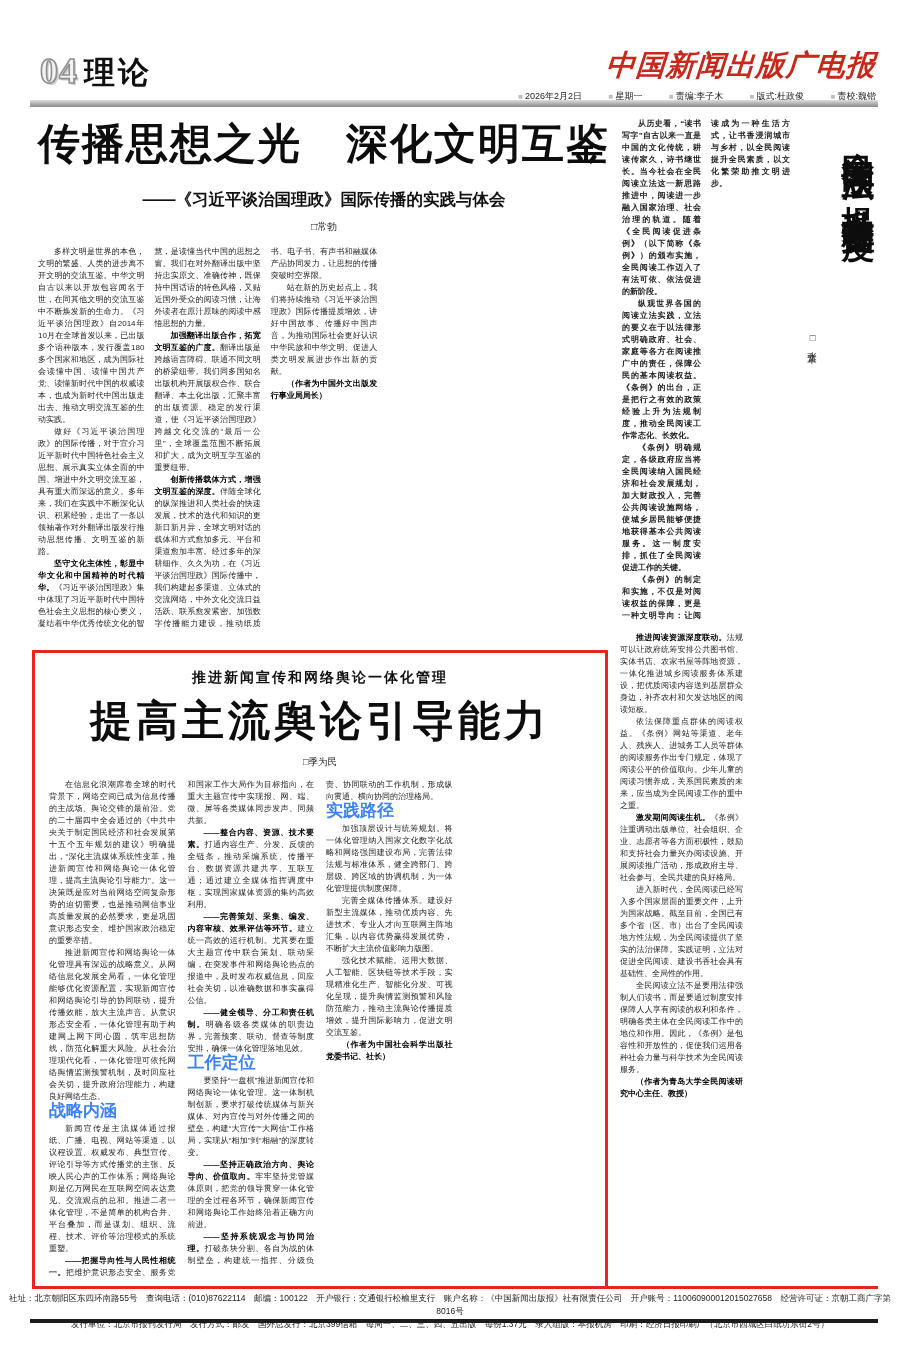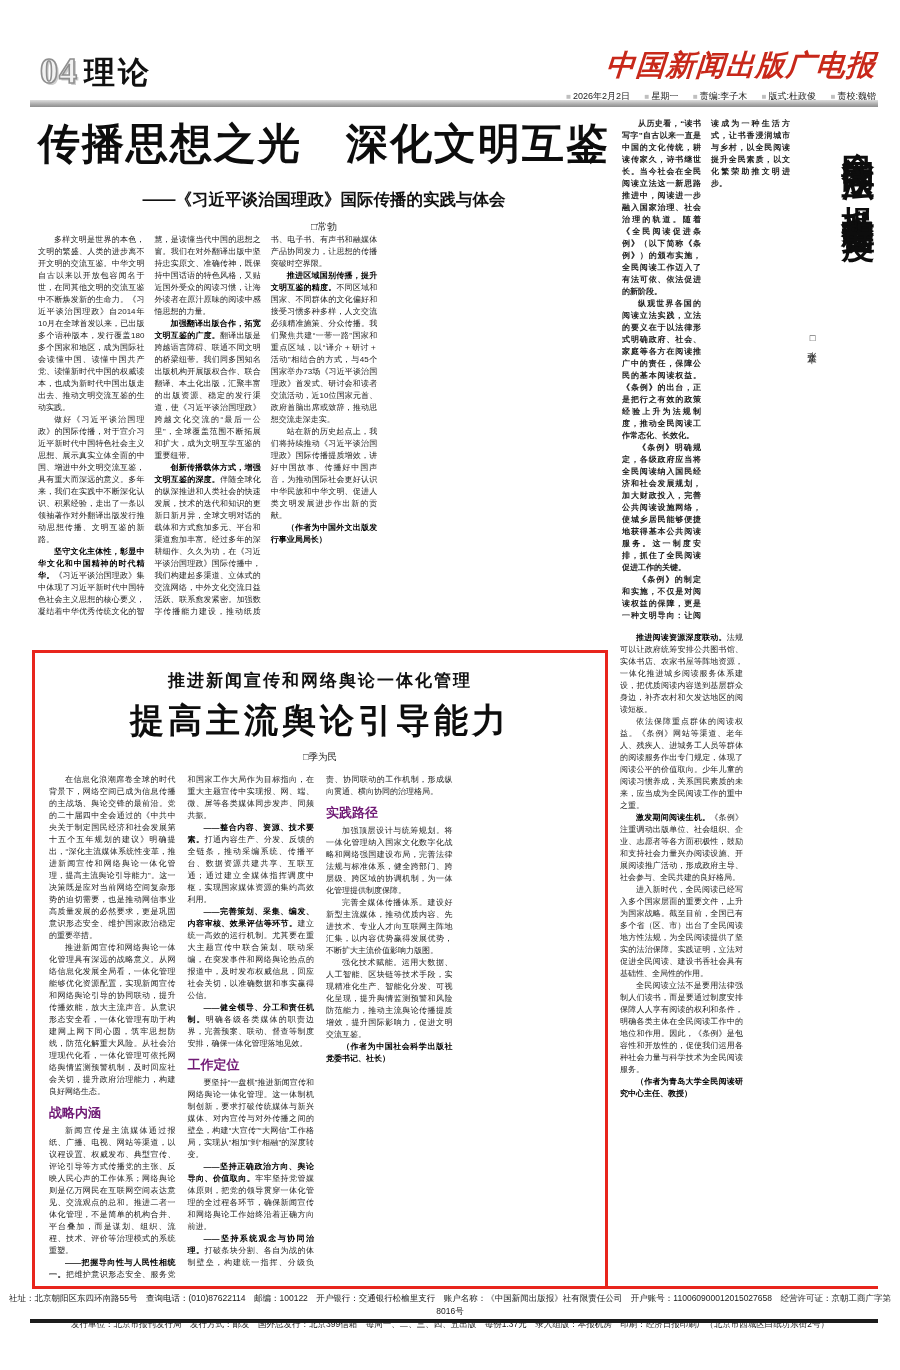--- a/index.html
+++ b/index.html
@@ -17,59 +17,59 @@
     letter-spacing:1px;
   }
   .section-name { font-size:31px; font-weight:900; color:#111; letter-spacing:3px; }
   .hdr-right { position:absolute; right:24px; top:46px; text-align:right; }
   .masthead {
     font-family:"DejaVu Serif", serif; font-style:italic; font-weight:bold;
     font-size:29px; color:#c8281a; letter-spacing:1px; transform:skewX(-4deg);
     white-space:nowrap;
   }
   .dateline { margin-top:4px; font-size:9px; color:#222; white-space:nowrap; }
-  .dateline .dl-item { margin-left:12px; }
+  .dateline .dl-item { margin-left:24px; }
   .dateline .sq { color:#bfbfbf; font-size:8px; margin-right:2px; }
   .hdr-bar {
     position:absolute; left:30px; top:100px; width:848px; height:7px;
     background:linear-gradient(to bottom,#dedede 0%,#ababab 60%,#8d8d8d 100%);
   }
   
   .body-cols {
     column-gap:10px; column-fill:auto; overflow:hidden;
     font-size:8px; line-height:12px; text-align:justify; color:#222;
   }
   .para { text-indent:2em; margin:0; }
   .para b { font-weight:bold; color:#000; }
-  .inhead { font-size:13px; font-weight:bold; color:#701a75; margin:9px 0 6px; text-indent:0; break-after:avoid; }
+  .inhead { font-size:17px; font-weight:bold; color:#3b82f6; margin:2px 0 6px; text-indent:0; break-after:avoid; }
   
   .main-art { position:absolute; left:38px; top:116px; width:572px; }
   .main-title { text-align:center; font-size:42px; font-weight:900; letter-spacing:2px; color:#0d0d0d; white-space:nowrap; }
   .main-sub { text-align:center; font-size:16.5px; font-weight:bold; margin-top:17px; color:#111; }
   .byline { text-align:center; font-size:10px; margin-top:9px; color:#222; }
-  .main-body { margin-top:0; height:392px; column-count:5; }
+  .main-body { margin-top:12px; height:392px; column-count:5; }
   
   .right-top-body { position:absolute; left:622px; top:118px; width:168px; height:506px; column-count:2;font-weight:bold; }
   .vert-title {
     position:absolute; right:20px; top:126px; height:510px; width:52px;
     writing-mode:vertical-rl; text-orientation:upright;
     font-size:33px; font-weight:900; letter-spacing:3px; color:#0d0d0d;
   }
   .vert-byline {
     position:absolute; right:82px; top:332px; writing-mode:vertical-rl; text-orientation:upright;
     font-size:9.5px; color:#333; letter-spacing:1px;
   }
   .right-bottom-body { position:absolute; left:620px; top:632px; width:258px; height:648px; column-count:2; column-gap:12px; }
   
   .red-box {
     position:absolute; left:32px; top:650px; width:576px; height:639px;
     border:3px solid #e8251c; background:#fff;
   }
-  .box-kicker { text-align:center; font-size:17px; font-weight:bold; letter-spacing:2px; margin-top:16px; color:#111; }
-  .box-title { text-align:center; font-size:34px; font-weight:900; letter-spacing:4px; margin-top:6px; color:#0d0d0d; }
+  .box-kicker { text-align:center; font-size:14px; font-weight:bold; letter-spacing:2px; margin-top:16px; color:#111; }
+  .box-title { text-align:center; font-size:42px; font-weight:900; letter-spacing:4px; margin-top:6px; color:#0d0d0d; }
   .box-byline { text-align:center; font-size:9.5px; margin-top:7px; color:#222;font-family:Liberation Serif, serif; }
   .box-body { margin:10px 14px 0; height:508px; column-count:4; column-gap:12px; }
   .red-rule-right { position:absolute; left:600px; top:1286px; width:278px; height:3px; background:#e8251c; }
   
   .footer { position:absolute; left:0; top:1292px; width:100%; text-align:center; font-size:8.5px; line-height:13px; color:#1a1a1a; }
   .footer-rule { position:absolute; left:30px; top:1319px; width:848px; height:4px; background:#1c1c1c; }
 </style>
 </head>
 <body>
 
@@ -106,21 +106,20 @@
         <p class="para"><span>多样文明是世界的本色，文明的繁盛、人类的进步离不开文明的交流互鉴。中华文明自古以来以开放包容闻名于世，在同其他文明的交流互鉴中不断焕发新的生命力。《习近平谈治国理政》自2014年10月在全球首发以来，已出版多个语种版本，发行覆盖180多个国家和地区，成为国际社会读懂中国、读懂中国共产党、读懂新时代中国的权威读本，也成为新时代中国出版走出去、推动文明交流互鉴的生动实践。</span></p>
 
         <p class="para"><span>做好《习近平谈治国理政》的国际传播，对于宣介习近平新时代中国特色社会主义思想、展示真实立体全面的中国、增进中外文明交流互鉴，具有重大而深远的意义。多年来，我们在实践中不断深化认识、积累经验，走出了一条以领袖著作对外翻译出版发行推动思想传播、文明互鉴的新路。</span></p>
 
         <p class="para"><b>坚守文化主体性，彰显中华文化和中国精神的时代精华。</b><span>《习近平谈治国理政》集中体现了习近平新时代中国特色社会主义思想的核心要义，凝结着中华优秀传统文化的智慧，是读懂当代中国的思想之窗。我们在对外翻译出版中坚持忠实原文、准确传神，既保持中国话语的特色风格，又贴近国外受众的阅读习惯，让海外读者在原汁原味的阅读中感悟思想的力量。</span></p>
 
         <p class="para"><b>加强翻译出版合作，拓宽文明互鉴的广度。</b><span>翻译出版是跨越语言障碍、联通不同文明的桥梁纽带。我们同多国知名出版机构开展版权合作、联合翻译、本土化出版，汇聚丰富的出版资源、稳定的发行渠道，使《习近平谈治国理政》跨越文化交流的“最后一公里”，全球覆盖范围不断拓展和扩大，成为文明互学互鉴的重要纽带。</span></p>
 
         <p class="para"><b>创新传播载体方式，增强文明互鉴的深度。</b><span>伴随全球化的纵深推进和人类社会的快速发展，技术的迭代和知识的更新日新月异，全球文明对话的载体和方式愈加多元、平台和渠道愈加丰富。经过多年的深耕细作、久久为功，在《习近平谈治国理政》国际传播中，我们构建起多渠道、立体式的交流网络，中外文化交流日益活跃、联系愈发紧密。加强数字传播能力建设，推动纸质书、电子书、有声书和融媒体产品协同发力，让思想的传播突破时空界限。</span></p>
 
-        <p class="para"><b>推进区域国别传播，提升文明互鉴的精度。</b><span>不同区域和国家、不同群体的文化偏好和接受习惯多种多样，人文交流必须精准施策、分众传播。我们聚焦共建“一带一路”国家和重点区域，以“译介＋研讨＋活动”相结合的方式，与45个国家举办73场《习近平谈治国理政》首发式、研讨会和读者交流活动，近10位国家元首、政府首脑出席或致辞，推动思想交流走深走实。</span></p>
 
         <p class="para"><span>站在新的历史起点上，我们将持续推动《习近平谈治国理政》国际传播提质增效，讲好中国故事、传播好中国声音，为推动国际社会更好认识中华民族和中华文明、促进人类文明发展进步作出新的贡献。</span></p>
 
         <p class="para"><b>（作者为中国外文出版发行事业局局长）</b></p>
       </div>
   </div>
 
   <div class="right-top-body body-cols">
 
       <p class="para"><span>从历史看，“读书写字”自古以来一直是中国的文化传统，耕读传家久，诗书继世长。当今社会在全民阅读立法这一新思路推进中，阅读进一步融入国家治理、社会治理的轨道。随着《全民阅读促进条例》（以下简称《条例》）的颁布实施，全民阅读工作迈入了有法可依、依法促进的新阶段。</span></p>

